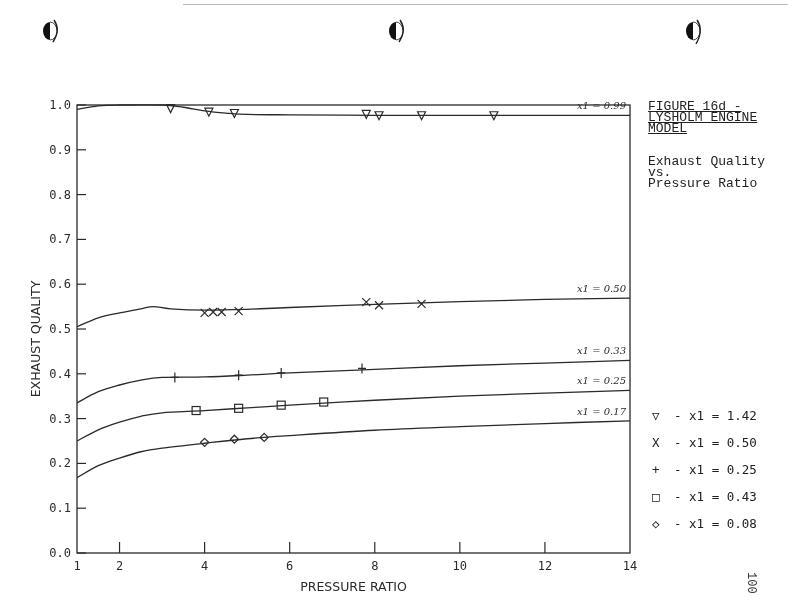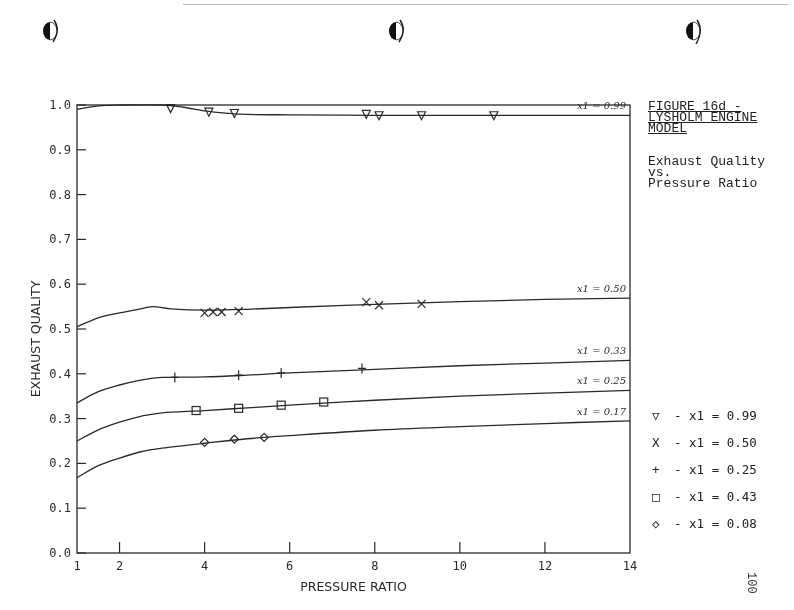--- a/index.html
+++ b/index.html
@@ -119,21 +119,21 @@
 LYSHOLM ENGINE
 MODEL</p>
   <p style="margin-top:22px">Exhaust Quality
 vs.
 Pressure Ratio</p>
 </div>
 
 <div class="legend">
   <div class="row">
       <span class="sym">▽</span>
-      <span class="lbl">- x1 = 0.99</span>
+      <span class="lbl">- x1 = 1.42</span>
     </div>
   <div class="row">
       <span class="sym">X</span>
       <span class="lbl">- x1 = 0.50</span>
     </div>
   <div class="row">
       <span class="sym">+</span>
       <span class="lbl">- x1 = 0.25</span>
     </div>
   <div class="row">

